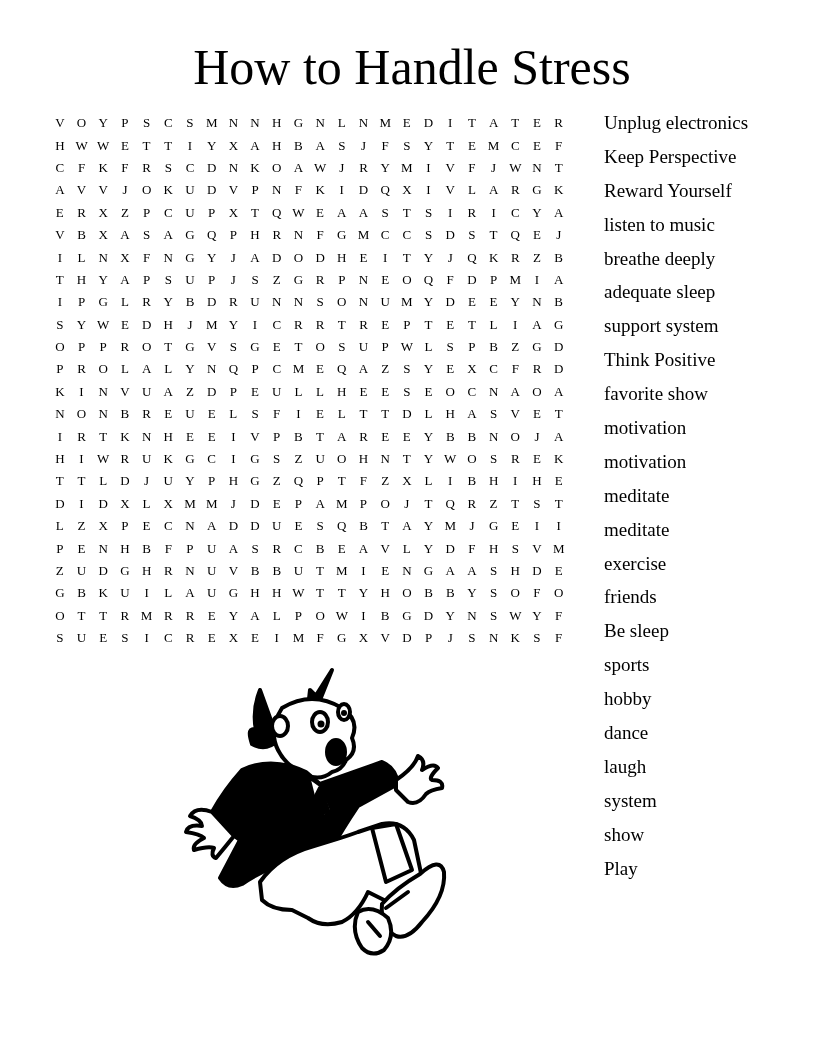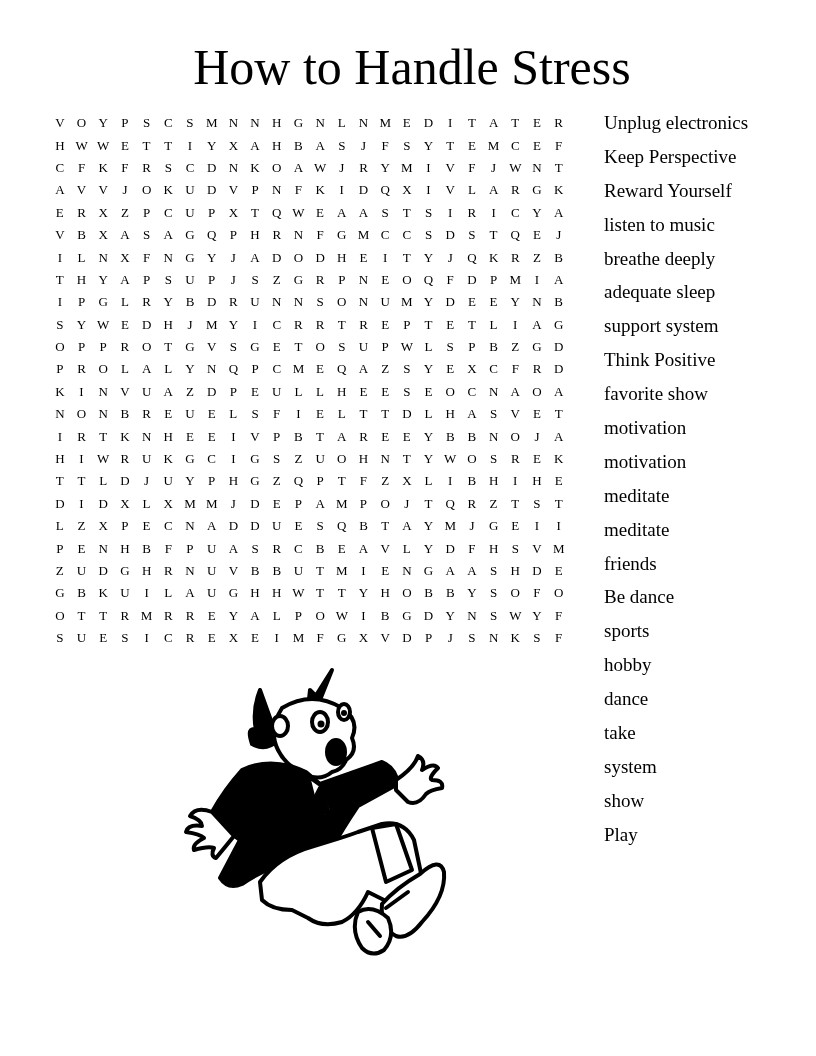--- a/index.html
+++ b/index.html
@@ -653,26 +653,27 @@
     <div class="word">listen to music</div>
     <div class="word">breathe deeply</div>
     <div class="word">adequate sleep</div>
     <div class="word">support system</div>
     <div class="word">Think Positive</div>
     <div class="word">favorite show</div>
     <div class="word">motivation</div>
     <div class="word">motivation</div>
     <div class="word">meditate</div>
     <div class="word">meditate</div>
+    <div class="word">exercise</div>
     <div class="word">friends</div>
-    <div class="word">Be dance</div>
+    <div class="word">Be sleep</div>
     <div class="word">sports</div>
     <div class="word">hobby</div>
     <div class="word">dance</div>
-    <div class="word">take</div>
+    <div class="word">laugh</div>
     <div class="word">system</div>
     <div class="word">show</div>
     <div class="word">Play</div>
   </div>
 
 <div class="figure">
   <svg width="275" height="300" viewBox="0 0 275 300" xmlns="http://www.w3.org/2000/svg">
     <g stroke="#000" stroke-width="4" stroke-linejoin="round" stroke-linecap="round">
 
       <path d="M150 10 L138 40 L128 30 L126 48 Z" fill="#000"></path>

